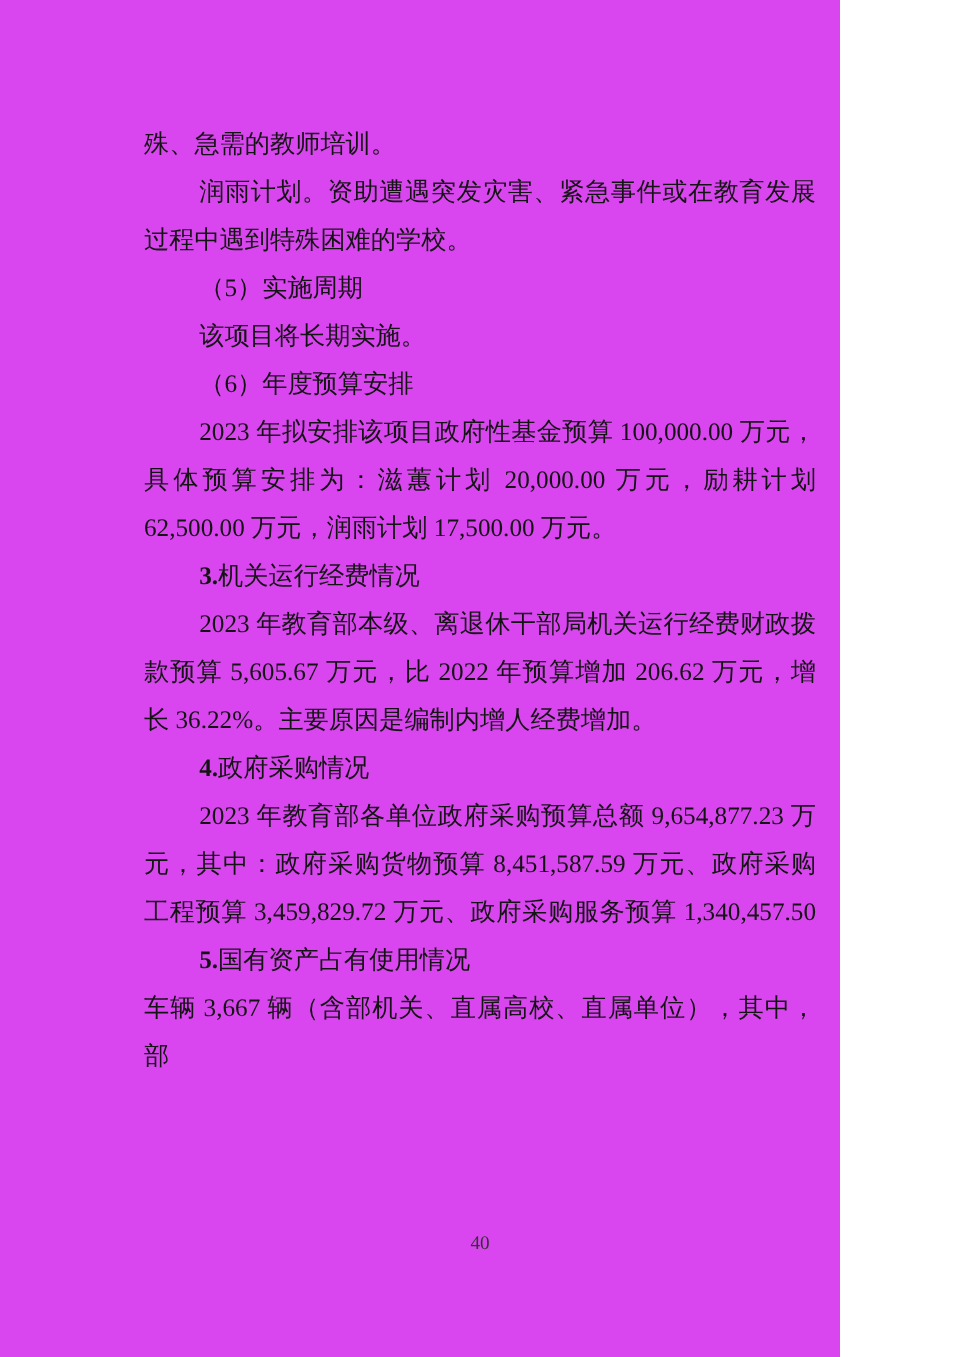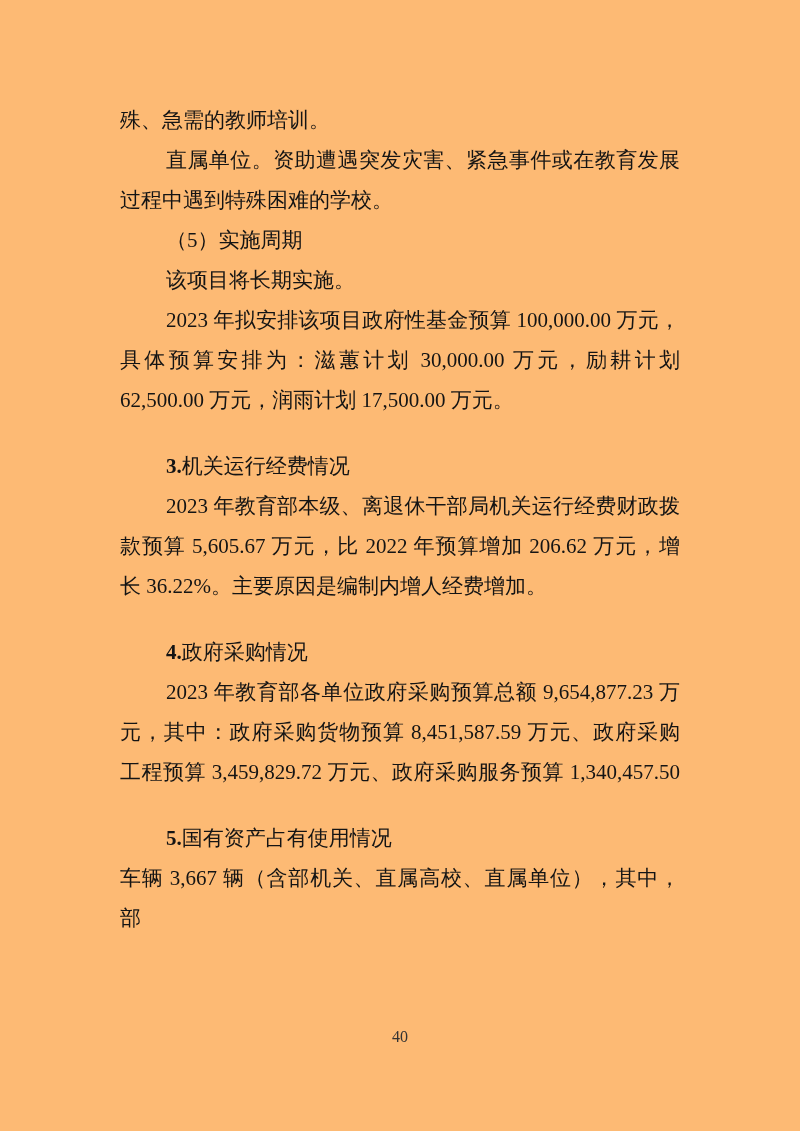--- a/index.html
+++ b/index.html
@@ -9,23 +9,23 @@
     height: 1131px;
     overflow: hidden;
   }
   body {
     background: #ffffff;
     font-family: "Liberation Serif", "DejaVu Serif", serif;
     color: #141414;
   }
   .page {
     position: relative;
-    width: 800px;
+    width: 700px;
     height: 1131px;
-    background: #fdba74;
+    background: #d946ef;
   }
   .textblock {
     position: absolute;
     left: 120px;
     top: 100px;
     width: 560px;
   }
   .line {
     height: 40px;
     line-height: 40px;
@@ -36,21 +36,21 @@
   .line.justify {
     white-space: normal;
     text-align: justify;
     text-align-last: justify;
     text-justify: inter-character;
   }
   .line.indent {
     text-indent: 46px;
   }
   .line.gap {
-    margin-top: 26px;
+    margin-top: 0;
   }
   .section-num {
     font-weight: bold;
   }
   .footer {
     position: absolute;
     left: 0;
     top: 1026px;
     width: 800px;
     text-align: center;
@@ -58,26 +58,27 @@
     line-height: 22px;
     color: #333333;
   }
 </style>
 </head>
 <body>
 
 <div class="page">
   <div class="textblock" id="textblock">
       <div class="line">殊、急需的教师培训。</div>
-      <div class="line indent justify">直属单位。资助遭遇突发灾害、紧急事件或在教育发展</div>
+      <div class="line indent justify">润雨计划。资助遭遇突发灾害、紧急事件或在教育发展</div>
       <div class="line">过程中遇到特殊困难的学校。</div>
       <div class="line indent">（5）实施周期</div>
       <div class="line indent">该项目将长期实施。</div>
+      <div class="line indent">（6）年度预算安排</div>
       <div class="line indent justify">2023 年拟安排该项目政府性基金预算 100,000.00 万元，</div>
-      <div class="line justify">具体预算安排为：滋蕙计划 30,000.00 万元，励耕计划</div>
+      <div class="line justify">具体预算安排为：滋蕙计划 20,000.00 万元，励耕计划</div>
       <div class="line">62,500.00 万元，润雨计划 17,500.00 万元。</div>
       <div class="line indent gap"><span class="section-num">3.</span><span>机关运行经费情况</span></div>
       <div class="line indent justify">2023 年教育部本级、离退休干部局机关运行经费财政拨</div>
       <div class="line justify">款预算 5,605.67 万元，比 2022 年预算增加 206.62 万元，增</div>
       <div class="line">长 36.22%。主要原因是编制内增人经费增加。</div>
       <div class="line indent gap"><span class="section-num">4.</span><span>政府采购情况</span></div>
       <div class="line indent justify">2023 年教育部各单位政府采购预算总额 9,654,877.23 万</div>
       <div class="line justify">元，其中：政府采购货物预算 8,451,587.59 万元、政府采购</div>
       <div class="line justify">工程预算 3,459,829.72 万元、政府采购服务预算 1,340,457.50</div>
       <div class="line indent gap"><span class="section-num">5.</span><span>国有资产占有使用情况</span></div>

